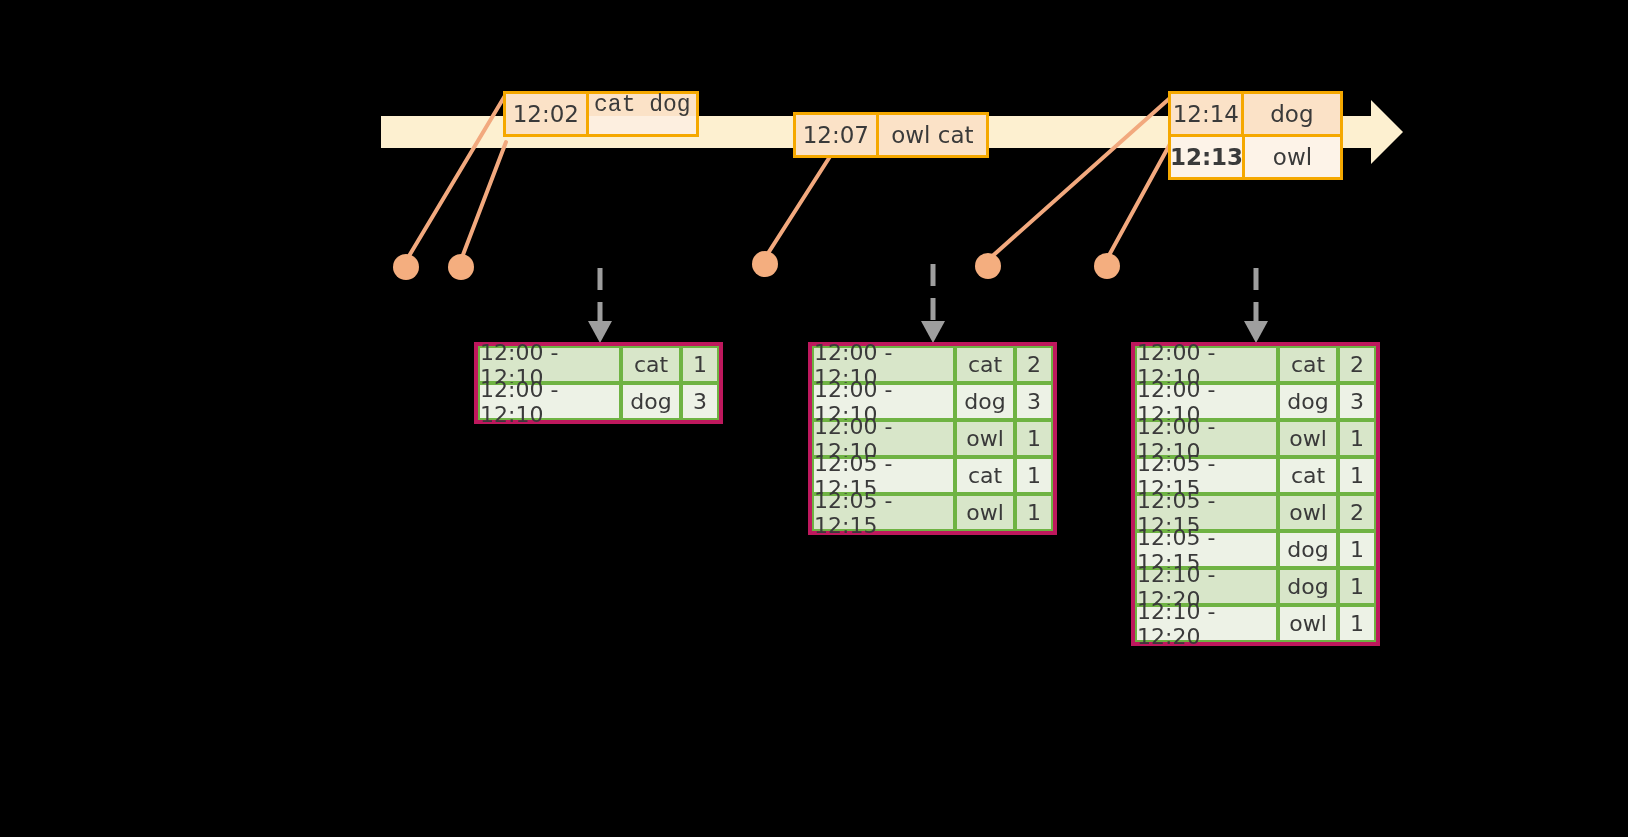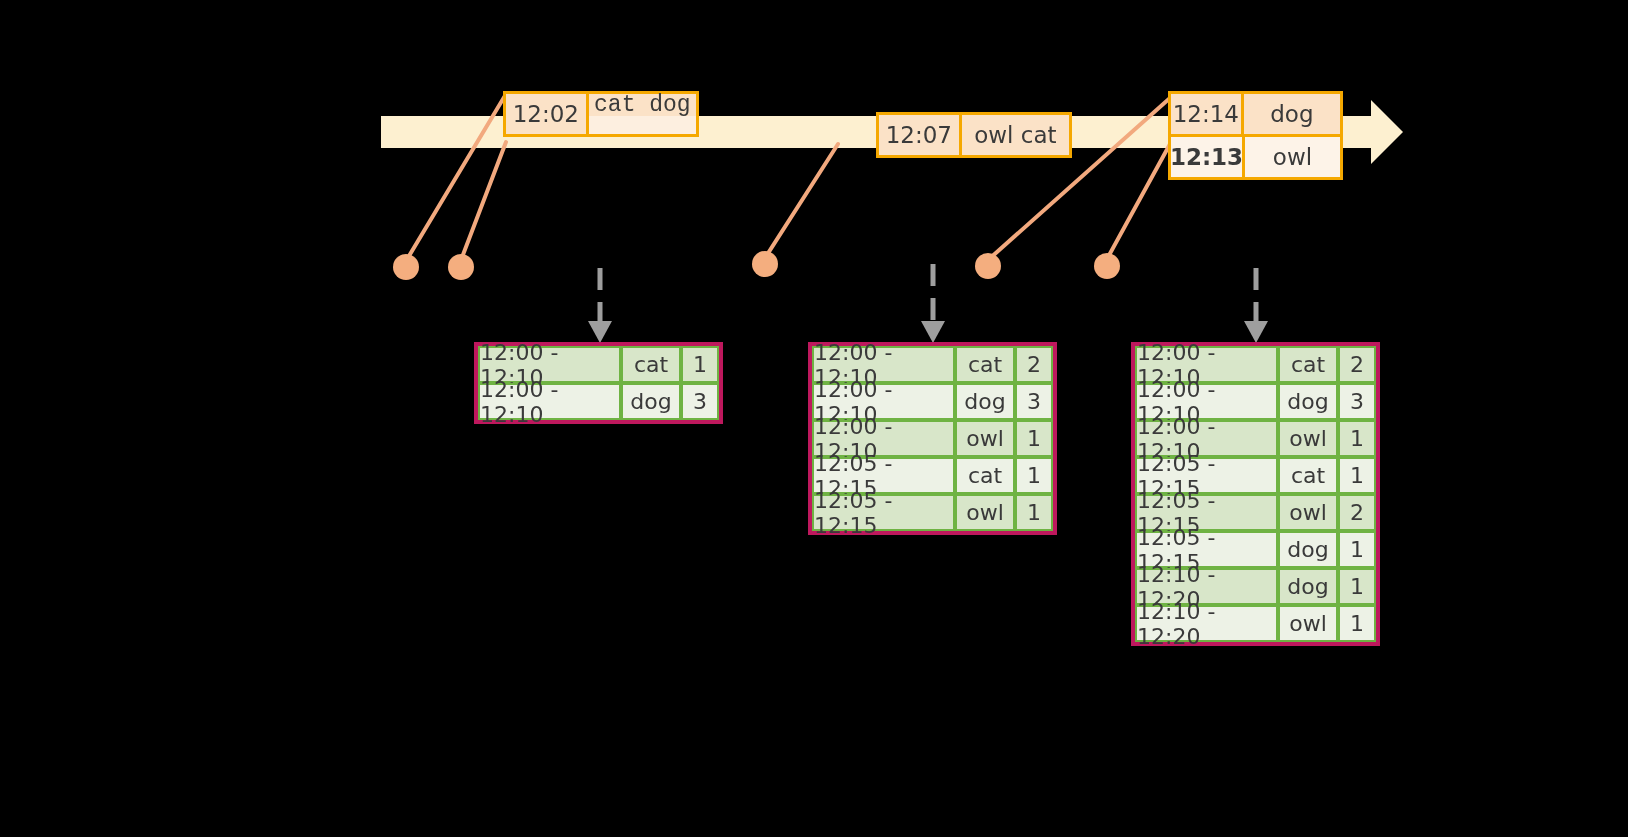--- a/index.html
+++ b/index.html
@@ -83,21 +83,21 @@
     </g>
   </svg>
 
   <div class="evt-group" style="left:503px;top:59px;width:196px;">
     <div class="evt-row odd">
       <div class="t" style="width:84px;height:40px;">12:02</div>
       <div class="w" style="width:109px;height:22px;font-family:Liberation Mono, monospace;">cat dog</div>
     </div>
   </div>
 
-  <div class="evt-group" style="left:876px;top:80px;width:196px;">
+  <div class="evt-group" style="left:793px;top:80px;width:196px;">
     <div class="evt-row odd">
       <div class="t" style="width:84px;height:40px;">12:07</div>
       <div class="w" style="width:109px;height:40px;">owl cat</div>
     </div>
   </div>
 
   <div class="evt-group" style="left:1168px;top:59px;width:175px;">
     <div class="evt-row odd">
       <div class="t" style="width:74px;height:40px;">12:14</div>
       <div class="w" style="width:98px;height:40px;">dog</div>

